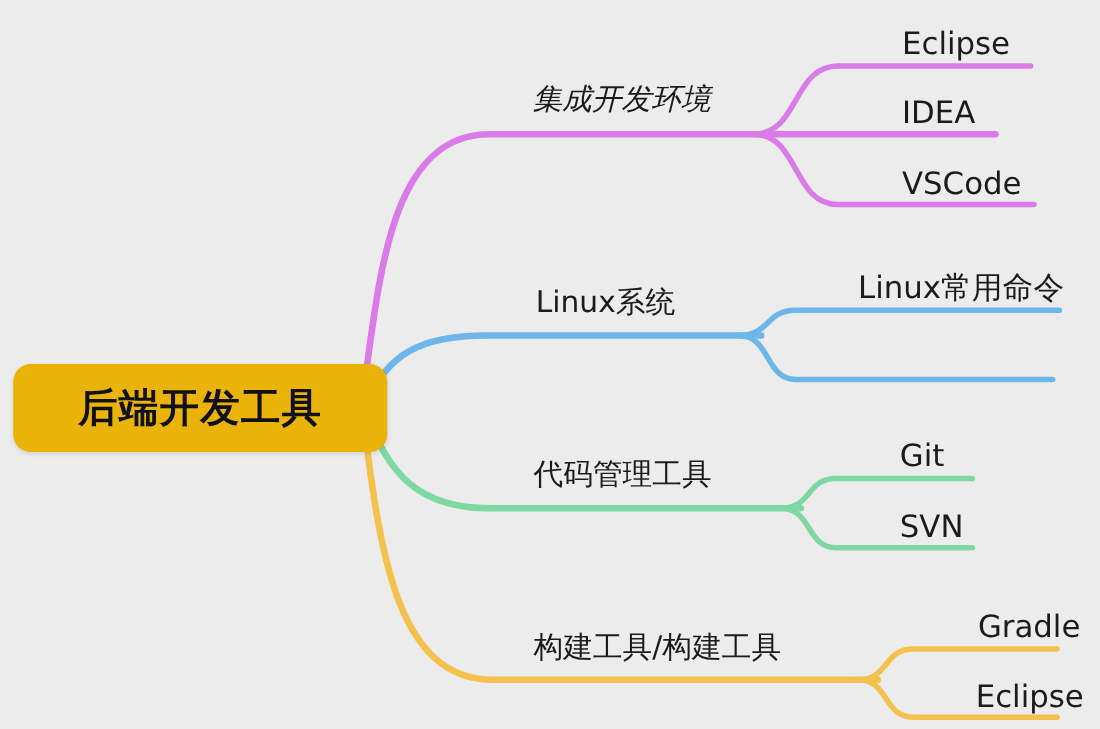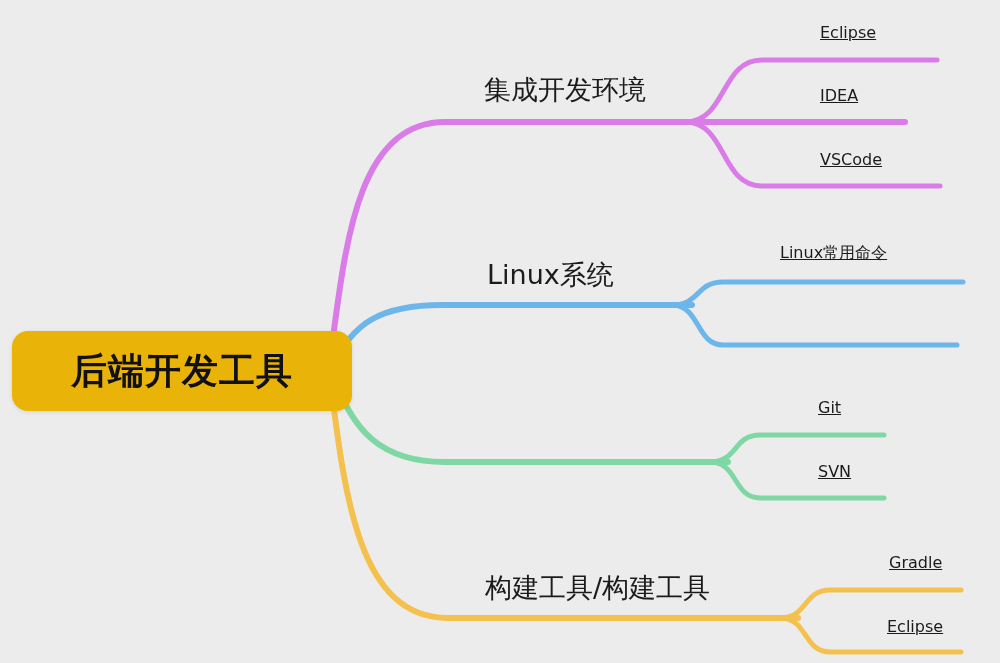--- a/index.html
+++ b/index.html
@@ -43,23 +43,23 @@
       color: #111111;
       letter-spacing: 1px;
       white-space: nowrap;
     }
     .lbl {
       position: absolute;
       color: #1b1b1b;
       white-space: nowrap;
     }
     .branch-lbl { font-size: 27px; font-weight: 500; }
-    .child-lbl  { font-size: 16px; font-weight: 400; text-decoration: underline; }
+    .child-lbl  { font-size: 28px; font-weight: 400; }
 
-    .n-b1 { left: 484px; top: 72px; }
+    .n-b1 { left: 484px; top: 72px; font-style: italic; }
     .n-b1c1 { left: 820px; top: 23px; }
     .n-b1c2 { left: 820px; top: 86px; }
     .n-b1c3 { left: 820px; top: 150px; }
 
     .n-b2 { left: 487px; top: 257px; }
     .n-b2c1 { left: 780px; top: 243px; }
     .n-b2c2 { left: 780px; top: 310px; }
 
     .n-b3 { left: 485px; top: 413px; }
     .n-b3c1 { left: 818px; top: 398px; }
@@ -96,20 +96,21 @@
   <div class="root-node">后端开发工具</div>
 
   <span class="lbl branch-lbl n-b1">集成开发环境</span>
   <span class="lbl child-lbl n-b1c1">Eclipse</span>
   <span class="lbl child-lbl n-b1c2">IDEA</span>
   <span class="lbl child-lbl n-b1c3">VSCode</span>
 
   <span class="lbl branch-lbl n-b2">Linux系统</span>
   <span class="lbl child-lbl n-b2c1">Linux常用命令</span>
 
+  <span class="lbl branch-lbl n-b3">代码管理工具</span>
   <span class="lbl child-lbl n-b3c1">Git</span>
   <span class="lbl child-lbl n-b3c2">SVN</span>
 
   <span class="lbl branch-lbl n-b4">构建工具/构建工具</span>
   <span class="lbl child-lbl n-b4c1">Gradle</span>
   <span class="lbl child-lbl n-b4c2">Eclipse</span>
 
 </div>
 
 </body></html>

